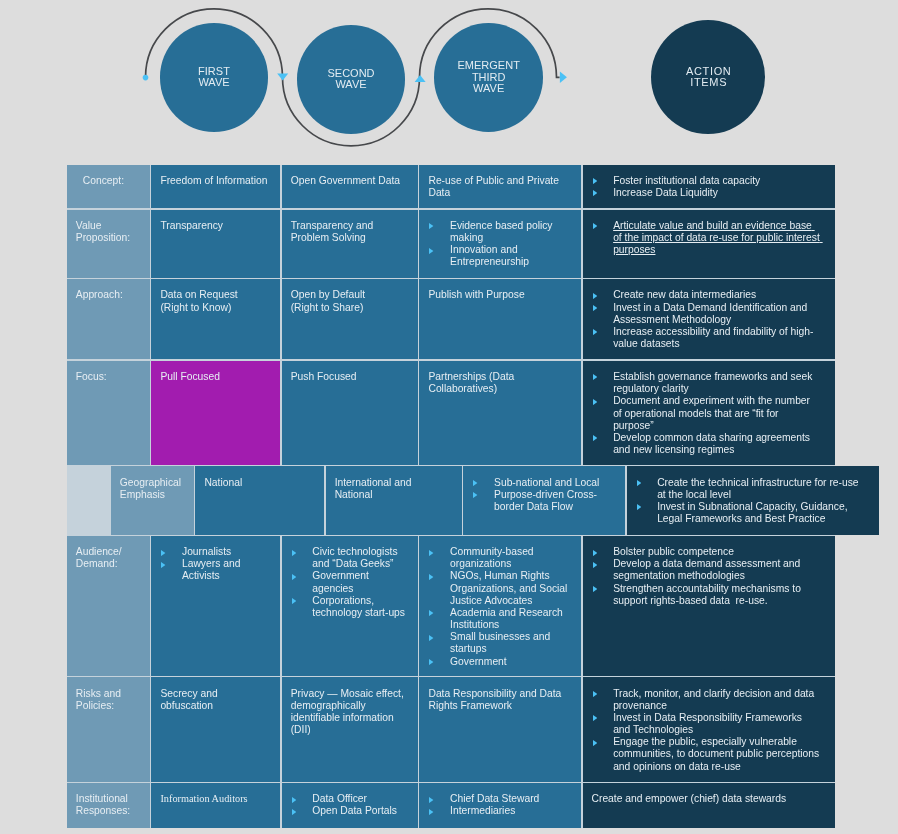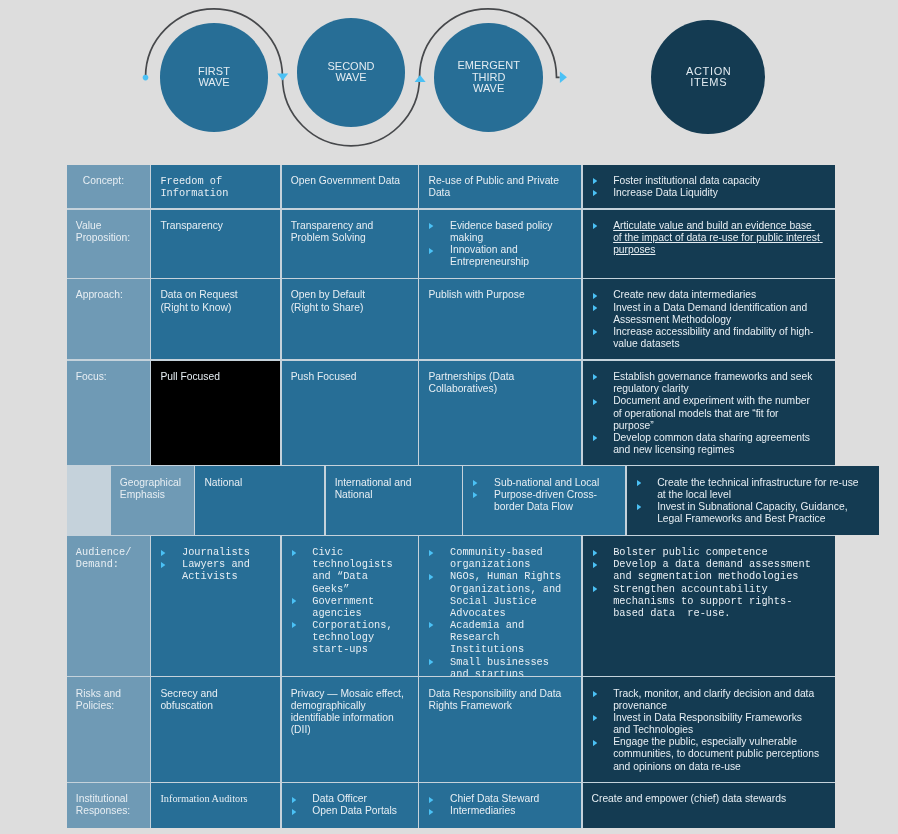--- a/index.html
+++ b/index.html
@@ -43,21 +43,21 @@
     <polygon points="559.9,71.5 566.9,77.3 559.9,83.1" fill="#4bc1f5"></polygon>
   </svg>
 
   <div id="circles">
       <div class="wave-circle" style="left: 159.65px; top: 22.95px; width: 108.7px; height: 108.7px; background: rgb(39, 110, 150);">
         <div>
           <div>FIRST</div>
           <div>WAVE</div>
         </div>
       </div>
-      <div class="wave-circle" style="left: 296.65px; top: 18px; width: 108.7px; height: 108.7px; background: rgb(39, 110, 150);">
+      <div class="wave-circle" style="left: 296.65px; top: 25px; width: 108.7px; height: 108.7px; background: rgb(39, 110, 150);">
         <div>
           <div>SECOND</div>
           <div>WAVE</div>
         </div>
       </div>
       <div class="wave-circle" style="left: 434.35px; top: 22.95px; width: 108.7px; height: 108.7px; background: rgb(39, 110, 150);">
         <div>
           <div>EMERGENT</div>
           <div>THIRD</div>
           <div>WAVE</div>
@@ -66,21 +66,21 @@
       <div class="wave-circle accent" style="left: 651.4px; top: 20.1px; width: 114px; height: 114px; background: rgb(20, 59, 82);">
         <div>
           <div>ACTION</div>
           <div>ITEMS</div>
         </div>
       </div>
     </div>
   <div id="grid" style="background: rgb(197, 210, 219);">
       <div class="trow" style="height: 43.88px; margin-bottom: 1.45px;">
         <div class="tcell c0" style="background: rgb(111, 154, 181); color: rgb(231, 238, 243); padding-left: 16px;">Concept:</div>
-        <div class="tcell c1" style="background: rgb(39, 110, 150); color: rgb(231, 238, 243); font-family: Liberation Mono, monospace;"><div>Freedom of Information</div></div>
+        <div class="tcell c1" style="background: rgb(39, 110, 150); color: rgb(231, 238, 243);"><div>Freedom of Information</div></div>
         <div class="tcell c2" style="background: rgb(39, 110, 150); color: rgb(231, 238, 243);"><div>Open Government Data</div></div>
         <div class="tcell c3" style="background: rgb(39, 110, 150); color: rgb(231, 238, 243);"><div>Re-use of Public and Private Data</div></div>
         <div class="tcell c4" style="background: rgb(20, 59, 82); color: rgb(231, 238, 243);"><div class="bl"><span class="bmark"><svg viewBox="0 0 44 61">
                 <polygon points="0,0 44,30.5 0,61" fill="#4bc1f5"></polygon>
               </svg></span><span class="btext">Foster institutional data capacity</span></div><div class="bl"><span class="bmark"><svg viewBox="0 0 44 61">
                 <polygon points="0,0 44,30.5 0,61" fill="#4bc1f5"></polygon>
               </svg></span><span class="btext">Increase Data Liquidity</span></div></div>
       </div>
       <div class="trow" style="height: 67.95px; margin-bottom: 1.45px;">
         <div class="tcell c0" style="background: rgb(111, 154, 181); color: rgb(231, 238, 243);">Value Proposition:</div>
@@ -105,21 +105,21 @@
         <div class="tcell c4" style="background: rgb(20, 59, 82); color: rgb(231, 238, 243);"><div class="bl"><span class="bmark"><svg viewBox="0 0 44 61">
                 <polygon points="0,0 44,30.5 0,61" fill="#4bc1f5"></polygon>
               </svg></span><span class="btext">Create new data intermediaries</span></div><div class="bl"><span class="bmark"><svg viewBox="0 0 44 61">
                 <polygon points="0,0 44,30.5 0,61" fill="#4bc1f5"></polygon>
               </svg></span><span class="btext">Invest in a Data Demand Identification and Assessment Methodology</span></div><div class="bl"><span class="bmark"><svg viewBox="0 0 44 61">
                 <polygon points="0,0 44,30.5 0,61" fill="#4bc1f5"></polygon>
               </svg></span><span class="btext">Increase accessibility and findability of high-value datasets</span></div></div>
       </div>
       <div class="trow" style="height: 104.15px; margin-bottom: 1.45px;">
         <div class="tcell c0" style="background: rgb(111, 154, 181); color: rgb(231, 238, 243);">Focus:</div>
-        <div class="tcell c1" style="background: #000000; color: rgb(231, 238, 243);"><div>Pull Focused</div></div>
+        <div class="tcell c1" style="background: #a21caf; color: rgb(231, 238, 243);"><div>Pull Focused</div></div>
         <div class="tcell c2" style="background: rgb(39, 110, 150); color: rgb(231, 238, 243);"><div>Push Focused</div></div>
         <div class="tcell c3" style="background: rgb(39, 110, 150); color: rgb(231, 238, 243);"><div>Partnerships (Data Collaboratives)</div></div>
         <div class="tcell c4" style="background: rgb(20, 59, 82); color: rgb(231, 238, 243);"><div class="bl"><span class="bmark"><svg viewBox="0 0 44 61">
                 <polygon points="0,0 44,30.5 0,61" fill="#4bc1f5"></polygon>
               </svg></span><span class="btext">Establish governance frameworks and seek regulatory clarity</span></div><div class="bl"><span class="bmark"><svg viewBox="0 0 44 61">
                 <polygon points="0,0 44,30.5 0,61" fill="#4bc1f5"></polygon>
               </svg></span><span class="btext">Document and experiment with the number of operational models that are “fit for purpose”</span></div><div class="bl"><span class="bmark"><svg viewBox="0 0 44 61">
                 <polygon points="0,0 44,30.5 0,61" fill="#4bc1f5"></polygon>
               </svg></span><span class="btext">Develop common data sharing agreements and new licensing regimes</span></div></div>
       </div>
@@ -132,21 +132,21 @@
                 <polygon points="0,0 44,30.5 0,61" fill="#4bc1f5"></polygon>
               </svg></span><span class="btext">Sub-national and Local</span></div><div class="bl"><span class="bmark"><svg viewBox="0 0 44 61">
                 <polygon points="0,0 44,30.5 0,61" fill="#4bc1f5"></polygon>
               </svg></span><span class="btext">Purpose-driven Cross-border Data Flow</span></div></div>
         <div class="tcell c4" style="background: rgb(20, 59, 82); color: rgb(231, 238, 243);"><div class="bl"><span class="bmark"><svg viewBox="0 0 44 61">
                 <polygon points="0,0 44,30.5 0,61" fill="#4bc1f5"></polygon>
               </svg></span><span class="btext">Create the technical infrastructure for re-use at the local level</span></div><div class="bl"><span class="bmark"><svg viewBox="0 0 44 61">
                 <polygon points="0,0 44,30.5 0,61" fill="#4bc1f5"></polygon>
               </svg></span><span class="btext">Invest in Subnational Capacity, Guidance, Legal Frameworks and Best Practice</span></div></div>
       </div>
-      <div class="trow" style="height: 140.05px; margin-bottom: 1.45px; font-family: Liberation Mono, monospace;">
+      <div class="trow" style="height: 140.05px; margin-bottom: 1.45px;">
         <div class="tcell c0" style="background: rgb(111, 154, 181); color: rgb(231, 238, 243);">Audience/ Demand:</div>
         <div class="tcell c1" style="background: rgb(39, 110, 150); color: rgb(231, 238, 243);"><div class="bl"><span class="bmark"><svg viewBox="0 0 44 61">
                 <polygon points="0,0 44,30.5 0,61" fill="#4bc1f5"></polygon>
               </svg></span><span class="btext">Journalists</span></div><div class="bl"><span class="bmark"><svg viewBox="0 0 44 61">
                 <polygon points="0,0 44,30.5 0,61" fill="#4bc1f5"></polygon>
               </svg></span><span class="btext">Lawyers and Activists</span></div></div>
         <div class="tcell c2" style="background: rgb(39, 110, 150); color: rgb(231, 238, 243);"><div class="bl"><span class="bmark"><svg viewBox="0 0 44 61">
                 <polygon points="0,0 44,30.5 0,61" fill="#4bc1f5"></polygon>
               </svg></span><span class="btext">Civic technologists and “Data Geeks”</span></div><div class="bl"><span class="bmark"><svg viewBox="0 0 44 61">
                 <polygon points="0,0 44,30.5 0,61" fill="#4bc1f5"></polygon>

